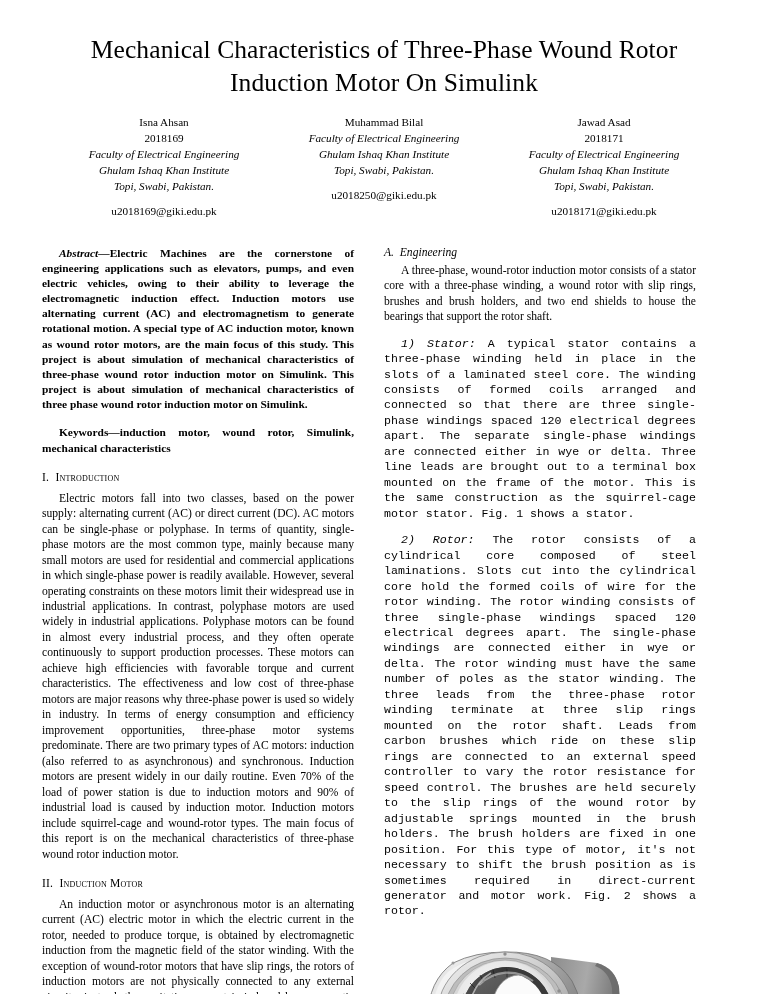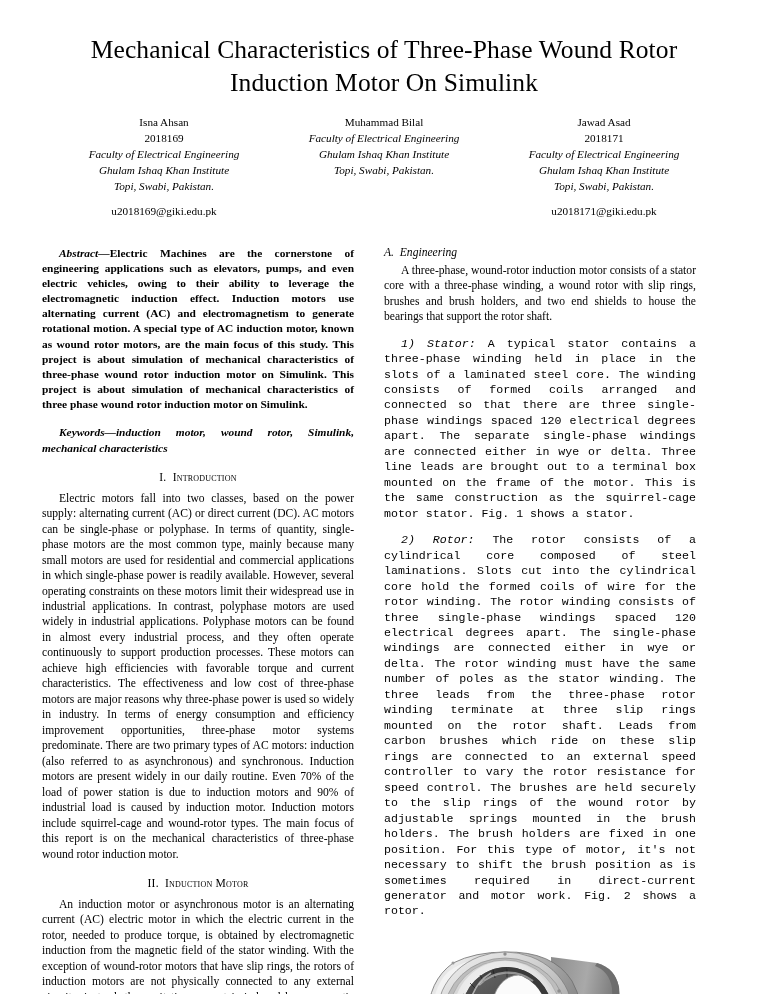--- a/index.html
+++ b/index.html
@@ -85,30 +85,28 @@
     font-size: 11.4px;
     line-height: 1.33;
     text-indent: 17px;
   }
   .abstract .lead {
     font-style: italic;
     font-weight: bold;
   }
   .keywords {
     font-weight: bold;
-    font-style: italic;
     text-align: justify;
     font-size: 11.4px;
     line-height: 1.33;
     text-indent: 17px;
     margin-top: 13px;
   }
 
   .sec-head {
-    text-align: center;
     font-size: 11.6px;
     margin: 15px 0 7px 0;
     font-variant: small-caps;
     letter-spacing: 0.2px;
   }
   .sec-head .num {
     font-variant: normal;
     text-transform: none;
   }
   .sec-head .num::after {
@@ -165,20 +163,21 @@
       <div class="aff">Ghulam Ishaq Khan Institute</div>
       <div class="aff">Topi, Swabi, Pakistan.</div>
       <span class="email">u2018169@giki.edu.pk</span>
     </div>
 
     <div class="author">
       <div class="aname">Muhammad Bilal</div>
       <div class="aff">Faculty of Electrical Engineering</div>
       <div class="aff">Ghulam Ishaq Khan Institute</div>
       <div class="aff">Topi, Swabi, Pakistan.</div>
+      <span class="email">u2018250@giki.edu.pk</span>
     </div>
 
     <div class="author">
       <div class="aname">Jawad Asad</div>
       <div class="aid">2018171</div>
       <div class="aff">Faculty of Electrical Engineering</div>
       <div class="aff">Ghulam Ishaq Khan Institute</div>
       <div class="aff">Topi, Swabi, Pakistan.</div>
       <span class="email">u2018171@giki.edu.pk</span>
     </div>

